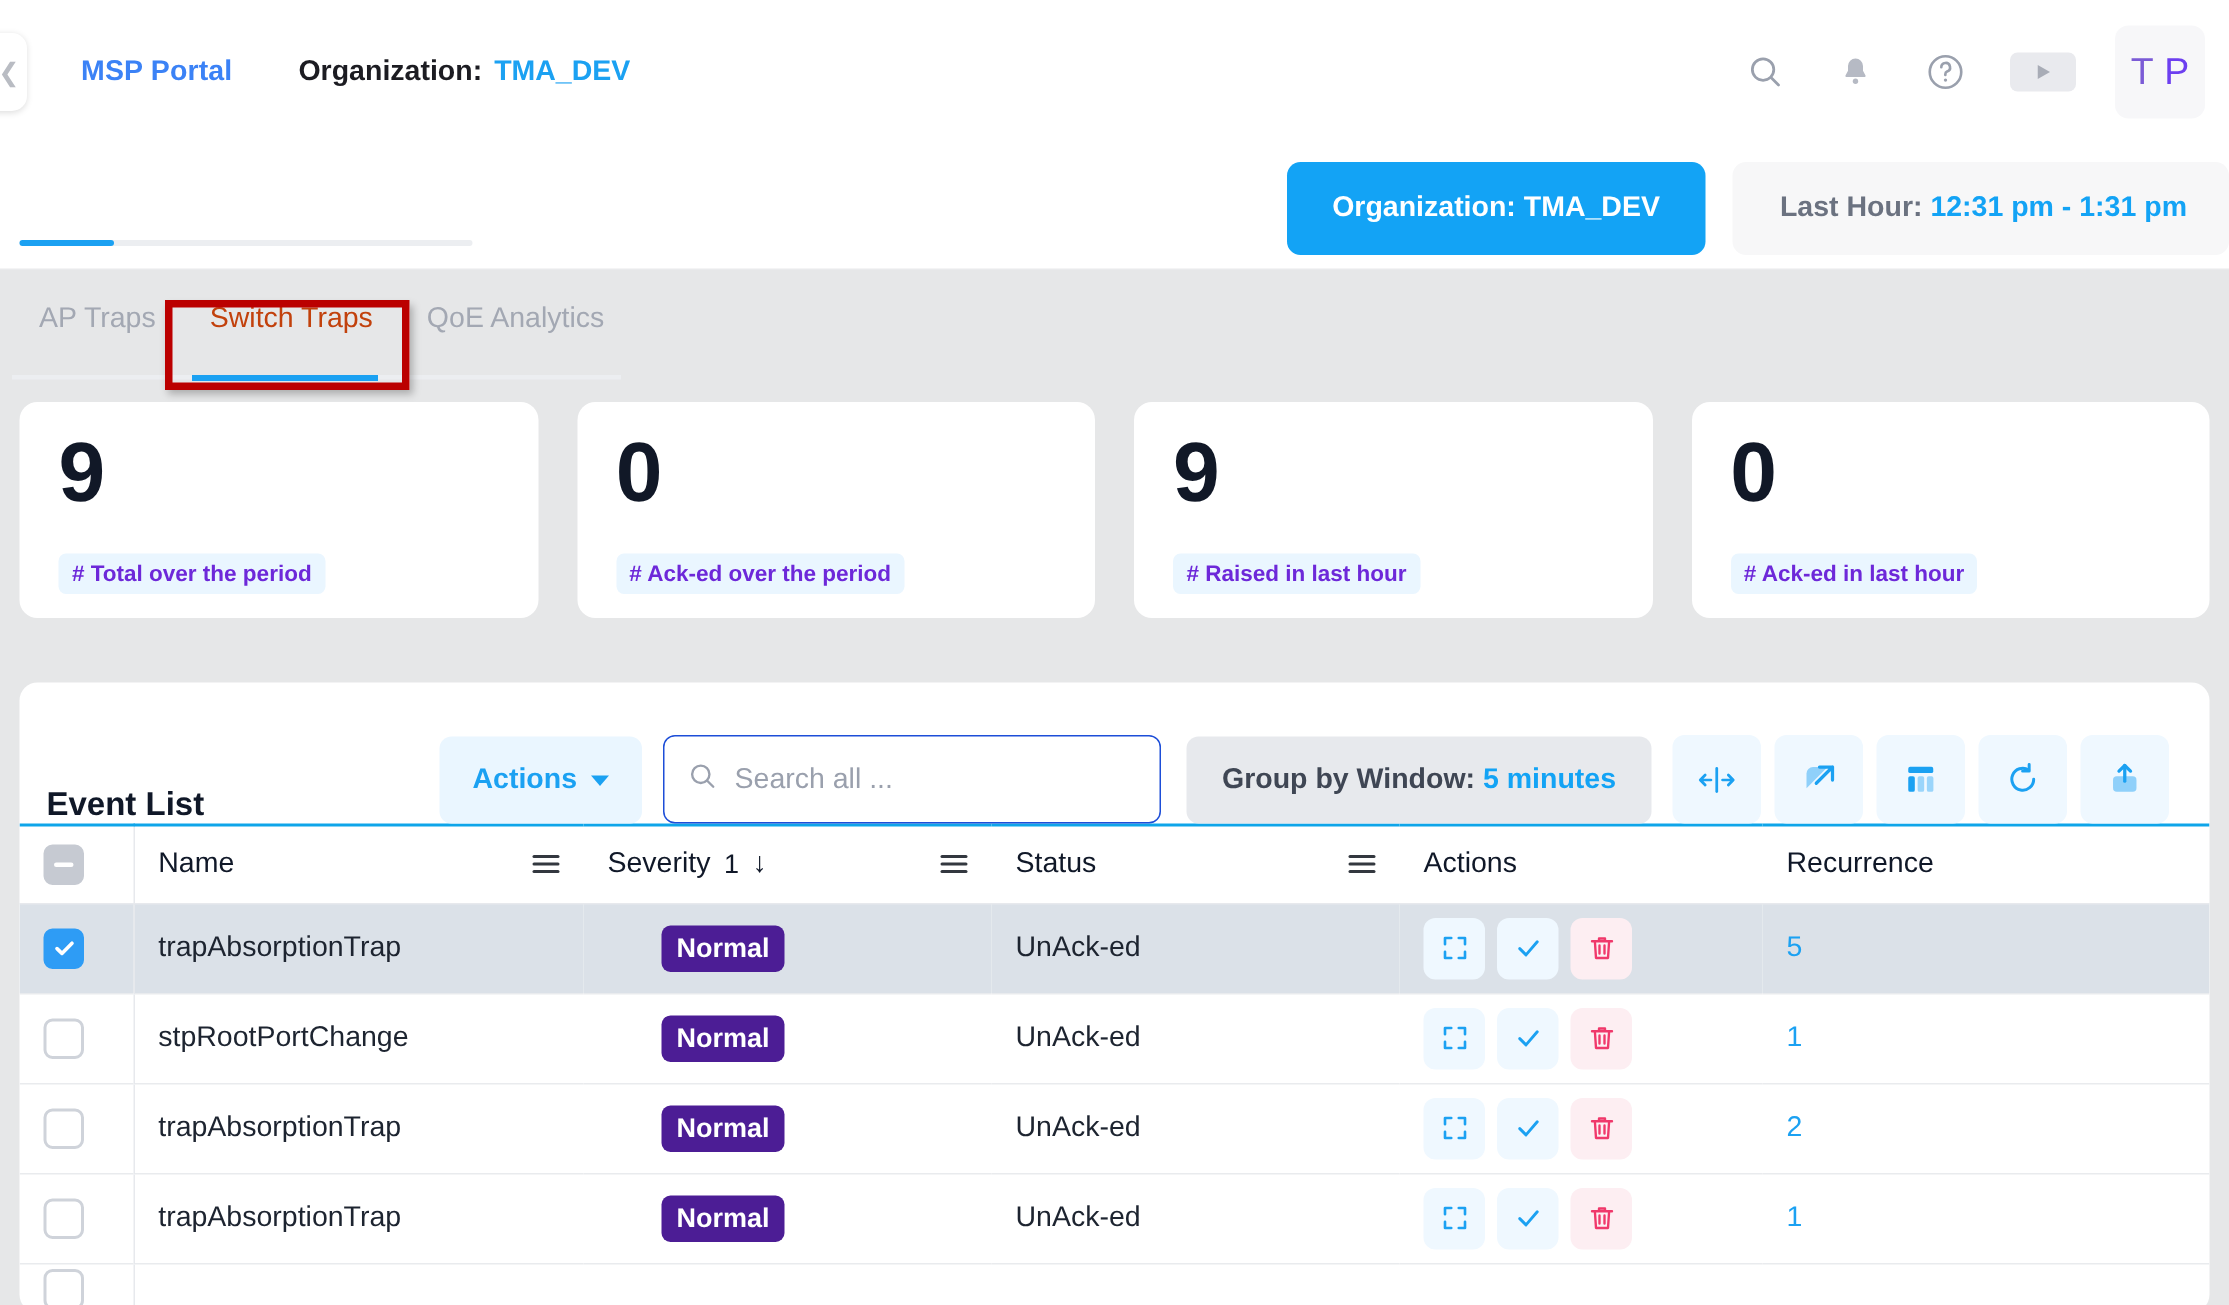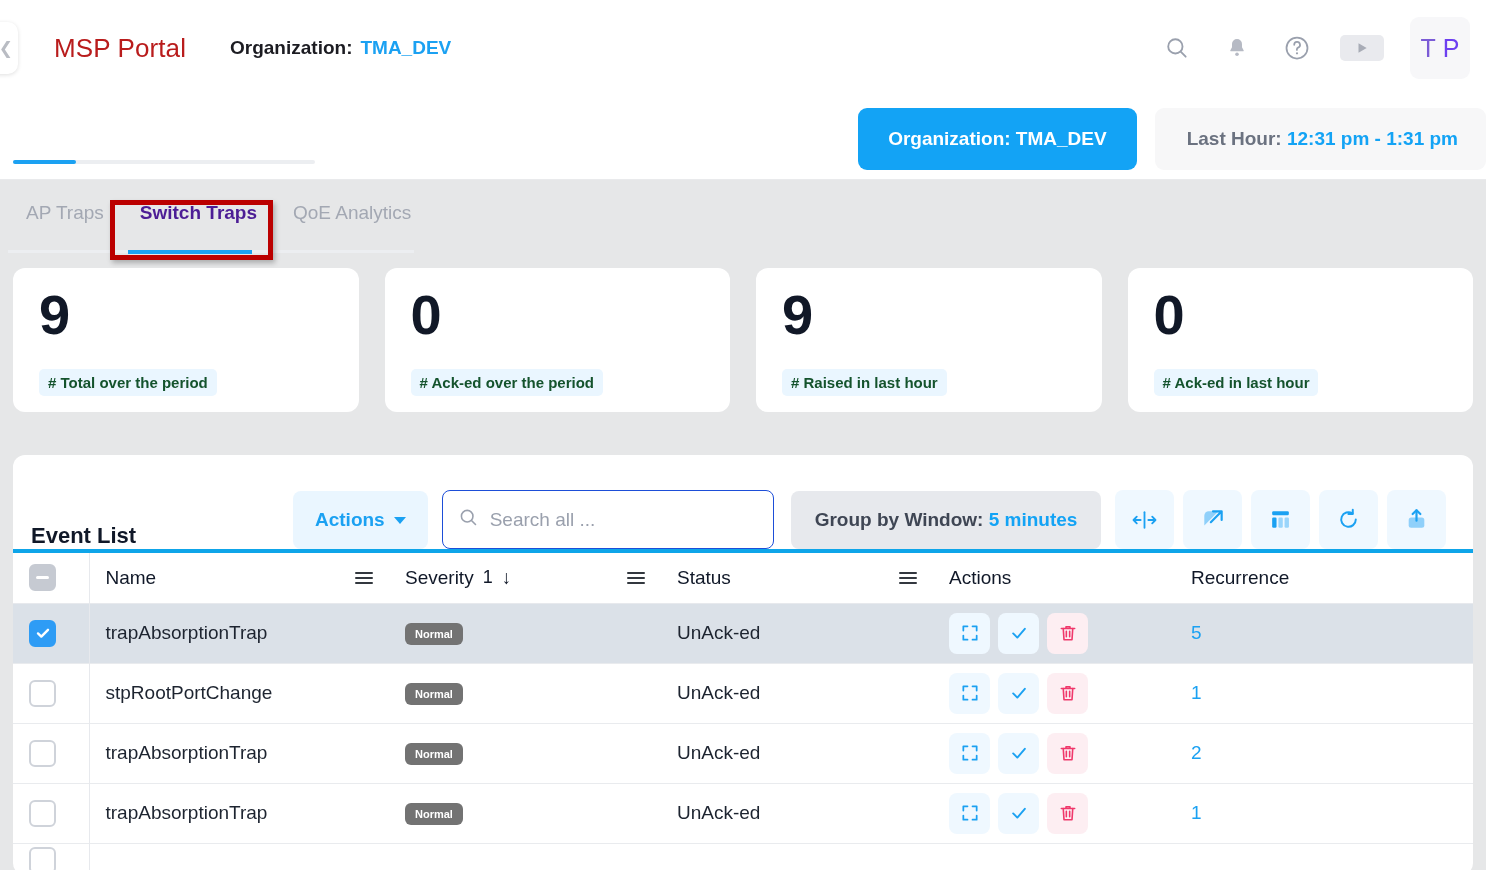--- a/index.html
+++ b/index.html
@@ -31,23 +31,23 @@
     border-radius: 10px;
     box-shadow: 0 1px 4px rgba(0,0,0,.13);
     display: flex;
     align-items: center;
     justify-content: flex-end;
     padding-right: 5px;
     color: #b9bcc3;
     font-size: 17px;
   }
   .brand {
-    font-size: 26px;
-    color: #b91c1c;
-    font-weight: 400;
+    font-size: 19px;
+    color: #3b82f6;
+    font-weight: 700;
     letter-spacing: .1px;
   }
   .org-wrap {
     margin-left: 44px;
     font-size: 19px;
     font-weight: 700;
     color: #1c1c22;
     display: flex;
     gap: 8px;
     align-items: baseline;
@@ -135,21 +135,21 @@
     align-items: flex-start;
     padding-left: 8px;
     padding-top: 22px;
   }
   .subtab {
     font-size: 19px;
     color: #a3a8b3;
     padding: 0 18px 16px 18px;
     position: relative;
   }
-  .subtab.active { color: #4c1d95; font-weight: 700; }
+  .subtab.active { color: #c2410c; font-weight: 400; }
   .sub-underline-track {
     position: absolute; left: 8px; top: 70px; width: 406px; height: 3px; background: #eceef1;
   }
   .sub-underline {
     position: absolute; left: 128px; top: 70px; width: 124px; height: 4px; background: #1ba1f2;
   }
   .redbox {
     position: absolute;
     left: 110px; top: 200px;
     width: 163px; height: 60px;
@@ -179,21 +179,21 @@
     font-weight: 700;
     color: #111827;
     line-height: 1.05;
     letter-spacing: -1px;
   }
   .card-label {
     position: absolute;
     left: 26px;
     bottom: 16px;
     background: #eaf6ff;
-    color: #14532d;
+    color: #6d28d9;
     font-size: 15px;
     font-weight: 700;
     border-radius: 5px;
     padding: 5px 9px;
   }
 
   
   .panel {
     margin: 43px 13px 0 13px;
     background: #fff;
@@ -268,21 +268,21 @@
   
   .tbl { width: 100%; border-collapse: collapse; table-layout: fixed; }
   .tbl th, .tbl td { text-align: left; }
   .c-chk   { width: 76px; }
   .c-name  { width: 300px; }
   .c-sev   { width: 272px; }
   .c-stat  { width: 272px; }
   .c-act   { width: 242px; }
   .c-rec   { width: auto; }
 
-  thead tr { border-top: 4px solid #0ea5e9; border-bottom: 1px solid #e7e9ed; }
+  thead tr { border-top: 2px solid #0ea5e9; border-bottom: 1px solid #e7e9ed; }
   thead th {
     height: 52px;
     font-size: 19px;
     font-weight: 400;
     color: #101828;
     padding: 0 0 0 16px;
     position: relative;
     vertical-align: middle;
   }
   thead th.c-chk { border-right: 1px solid #e7e9ed; }
@@ -300,26 +300,27 @@
   .chk.checked { background: #2e9cf5; border-color: #2e9cf5; }
   .chk.indet { background: #c6cad2; border-color: #c6cad2; }
   .chk.indet::after { content: ""; width: 13px; height: 3px; background: #fff; border-radius: 2px; }
 
   tbody tr { border-bottom: 1px solid #e9ebee; height: 60px; }
   tbody tr.selected { background: #dbe1e8; }
   tbody td { padding: 0 0 0 16px; font-size: 19px; color: #1d2430; vertical-align: middle; }
   tbody td.c-chk { border-right: 1px solid #e7e9ed; }
   .badge {
     display: inline-block;
-    background: #737373;
+    background: #4c1d95;
     color: #fff;
-    font-size: 11px;
+    font-size: 18px;
     font-weight: 700;
     border-radius: 6px;
     padding: 5px 10px;
+    margin-left: 36px;
   }
   .row-actions { display: flex; gap: 8px; }
   .abtn {
     width: 41px; height: 41px; border-radius: 8px;
     display: flex; align-items: center; justify-content: center;
     cursor: pointer;
   }
   .abtn.blue { background: #eff8ff; color: #1ba1f2; }
   .abtn.red  { background: #fdeef2; color: #f0386b; }
   .rec-link { color: #1ba1f2; font-weight: 400; }

